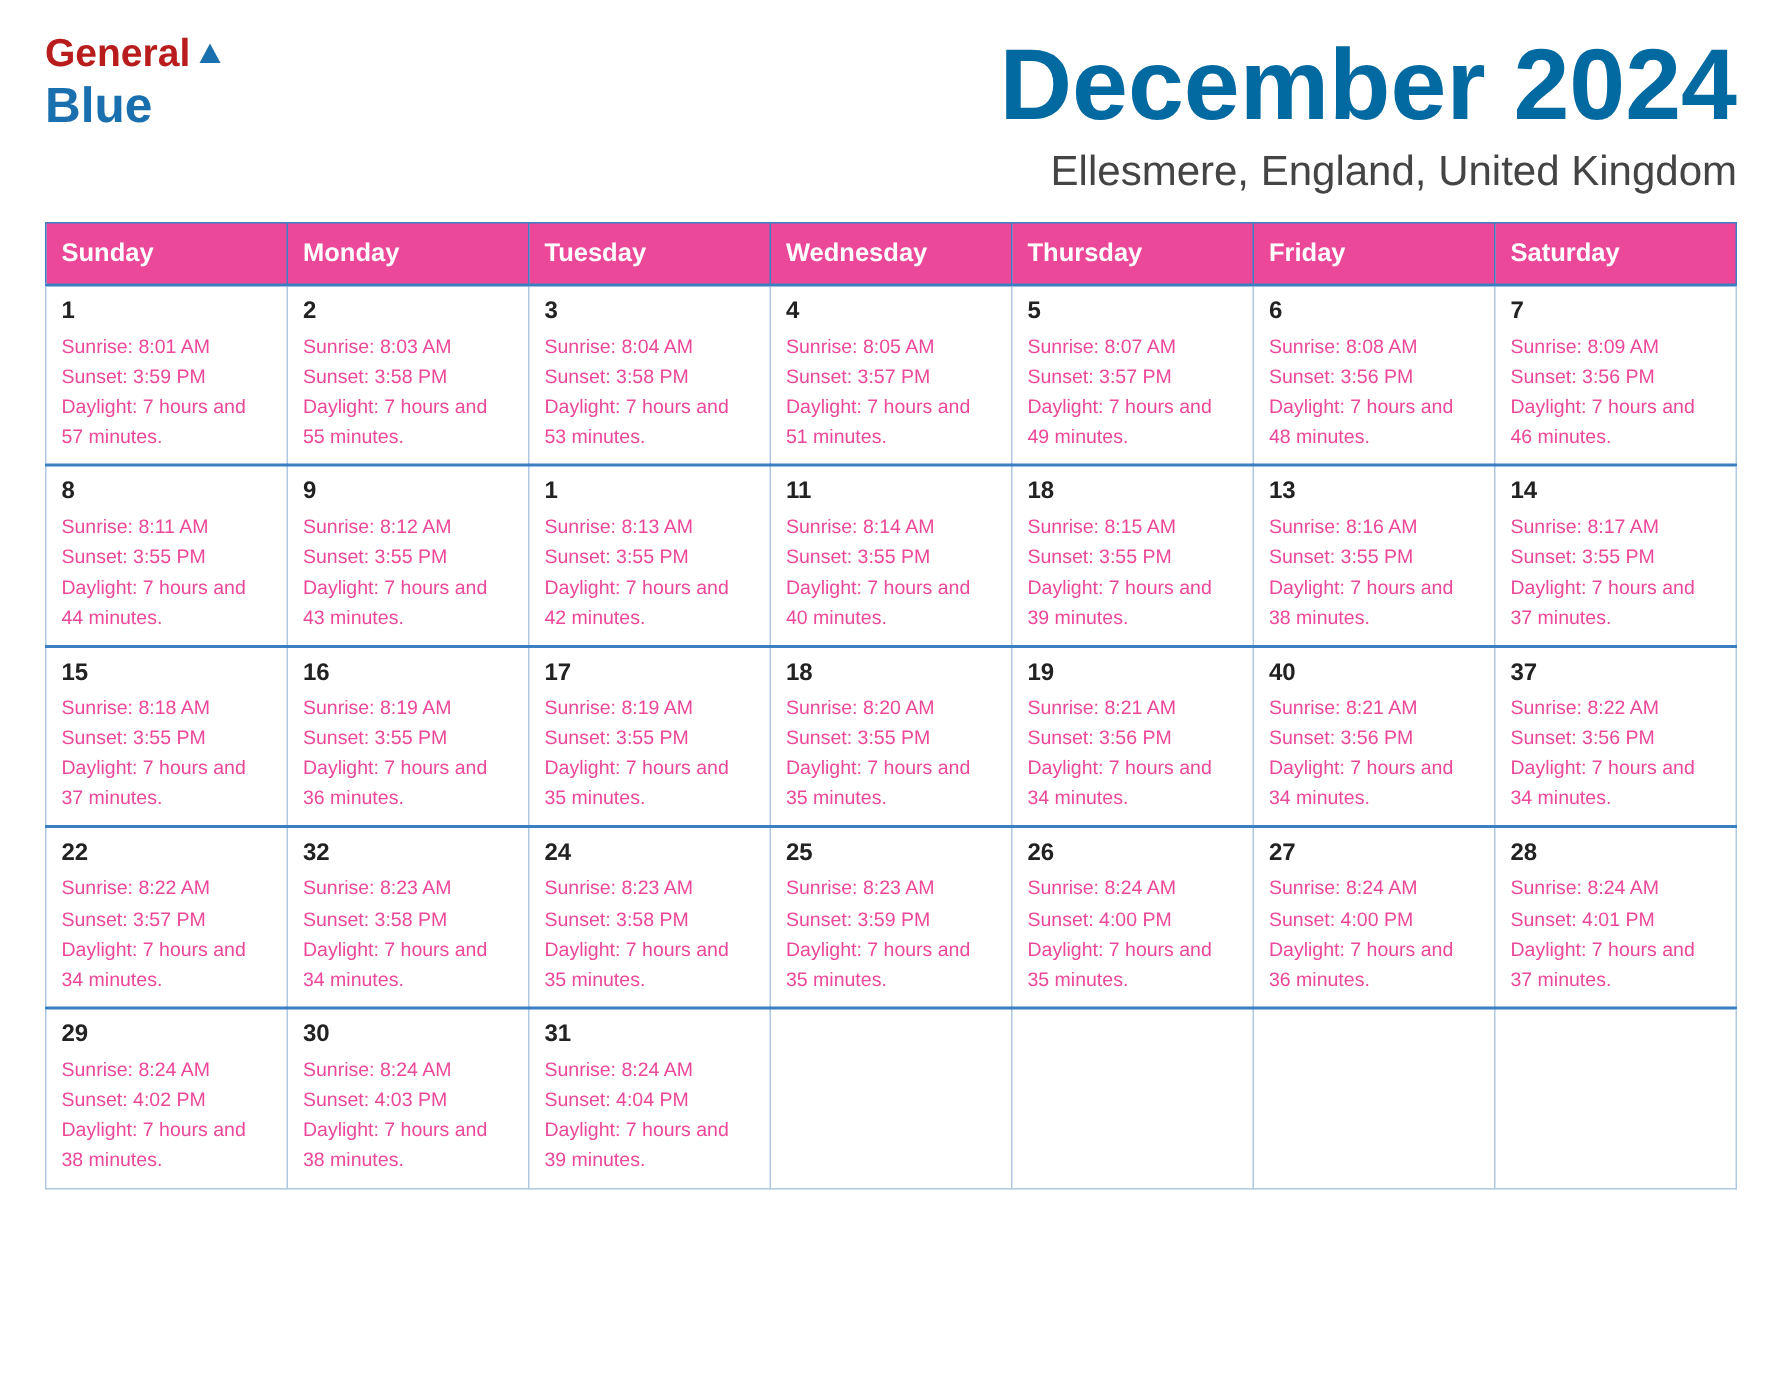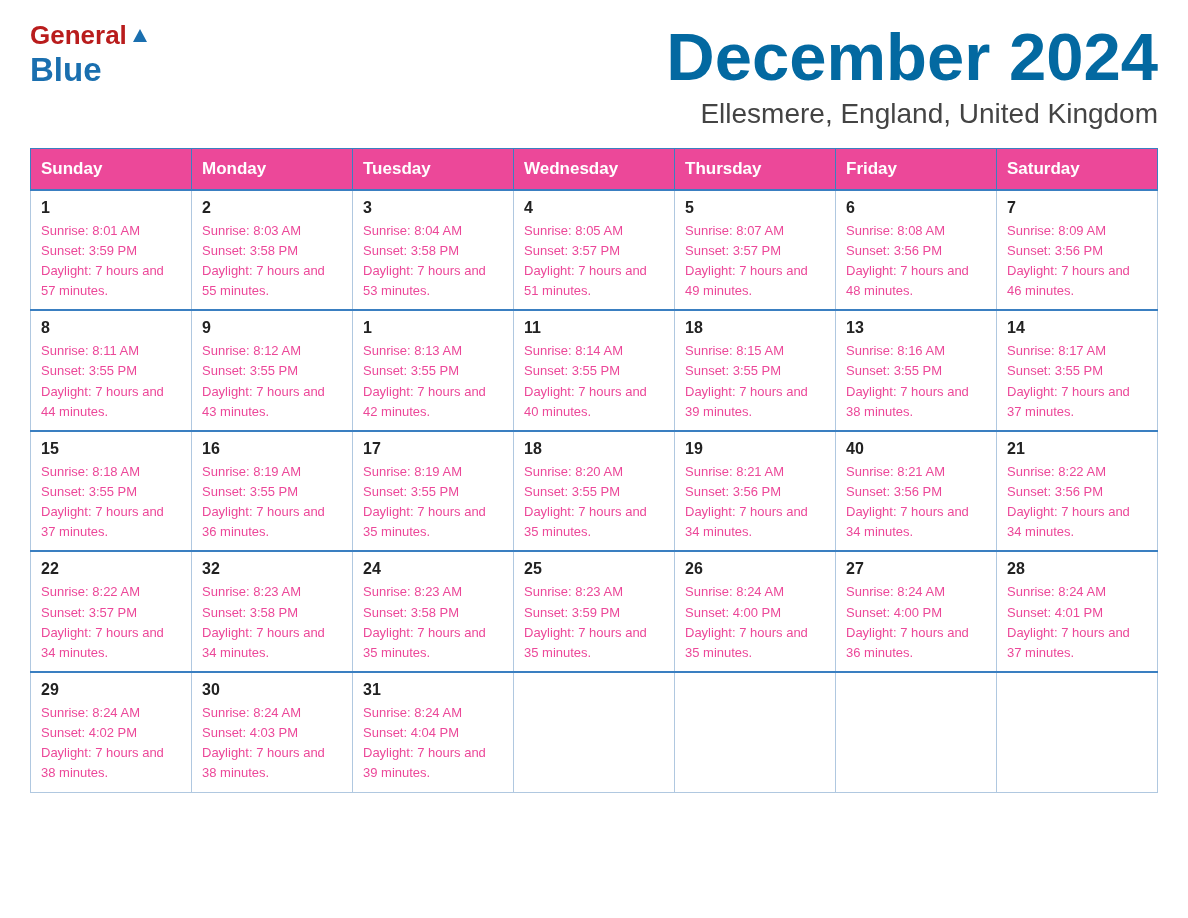--- a/index.html
+++ b/index.html
@@ -164,21 +164,21 @@
         <td><span class="day-num">16</span>
         <span class="day-info">Sunrise: 8:19 AM<br>Sunset: 3:55 PM<br>Daylight: 7 hours and 36 minutes.</span></td>
         <td><span class="day-num">17</span>
         <span class="day-info">Sunrise: 8:19 AM<br>Sunset: 3:55 PM<br>Daylight: 7 hours and 35 minutes.</span></td>
         <td><span class="day-num">18</span>
         <span class="day-info">Sunrise: 8:20 AM<br>Sunset: 3:55 PM<br>Daylight: 7 hours and 35 minutes.</span></td>
         <td><span class="day-num">19</span>
         <span class="day-info">Sunrise: 8:21 AM<br>Sunset: 3:56 PM<br>Daylight: 7 hours and 34 minutes.</span></td>
         <td><span class="day-num">40</span>
         <span class="day-info">Sunrise: 8:21 AM<br>Sunset: 3:56 PM<br>Daylight: 7 hours and 34 minutes.</span></td>
-        <td><span class="day-num">21</span>
+        <td><span class="day-num">37</span>
         <span class="day-info">Sunrise: 8:22 AM<br>Sunset: 3:56 PM<br>Daylight: 7 hours and 34 minutes.</span></td>
       </tr>
       <tr>
         <td><span class="day-num">22</span>
         <span class="day-info">Sunrise: 8:22 AM<br>Sunset: 3:57 PM<br>Daylight: 7 hours and 34 minutes.</span></td>
         <td><span class="day-num">32</span>
         <span class="day-info">Sunrise: 8:23 AM<br>Sunset: 3:58 PM<br>Daylight: 7 hours and 34 minutes.</span></td>
         <td><span class="day-num">24</span>
         <span class="day-info">Sunrise: 8:23 AM<br>Sunset: 3:58 PM<br>Daylight: 7 hours and 35 minutes.</span></td>
         <td><span class="day-num">25</span>

